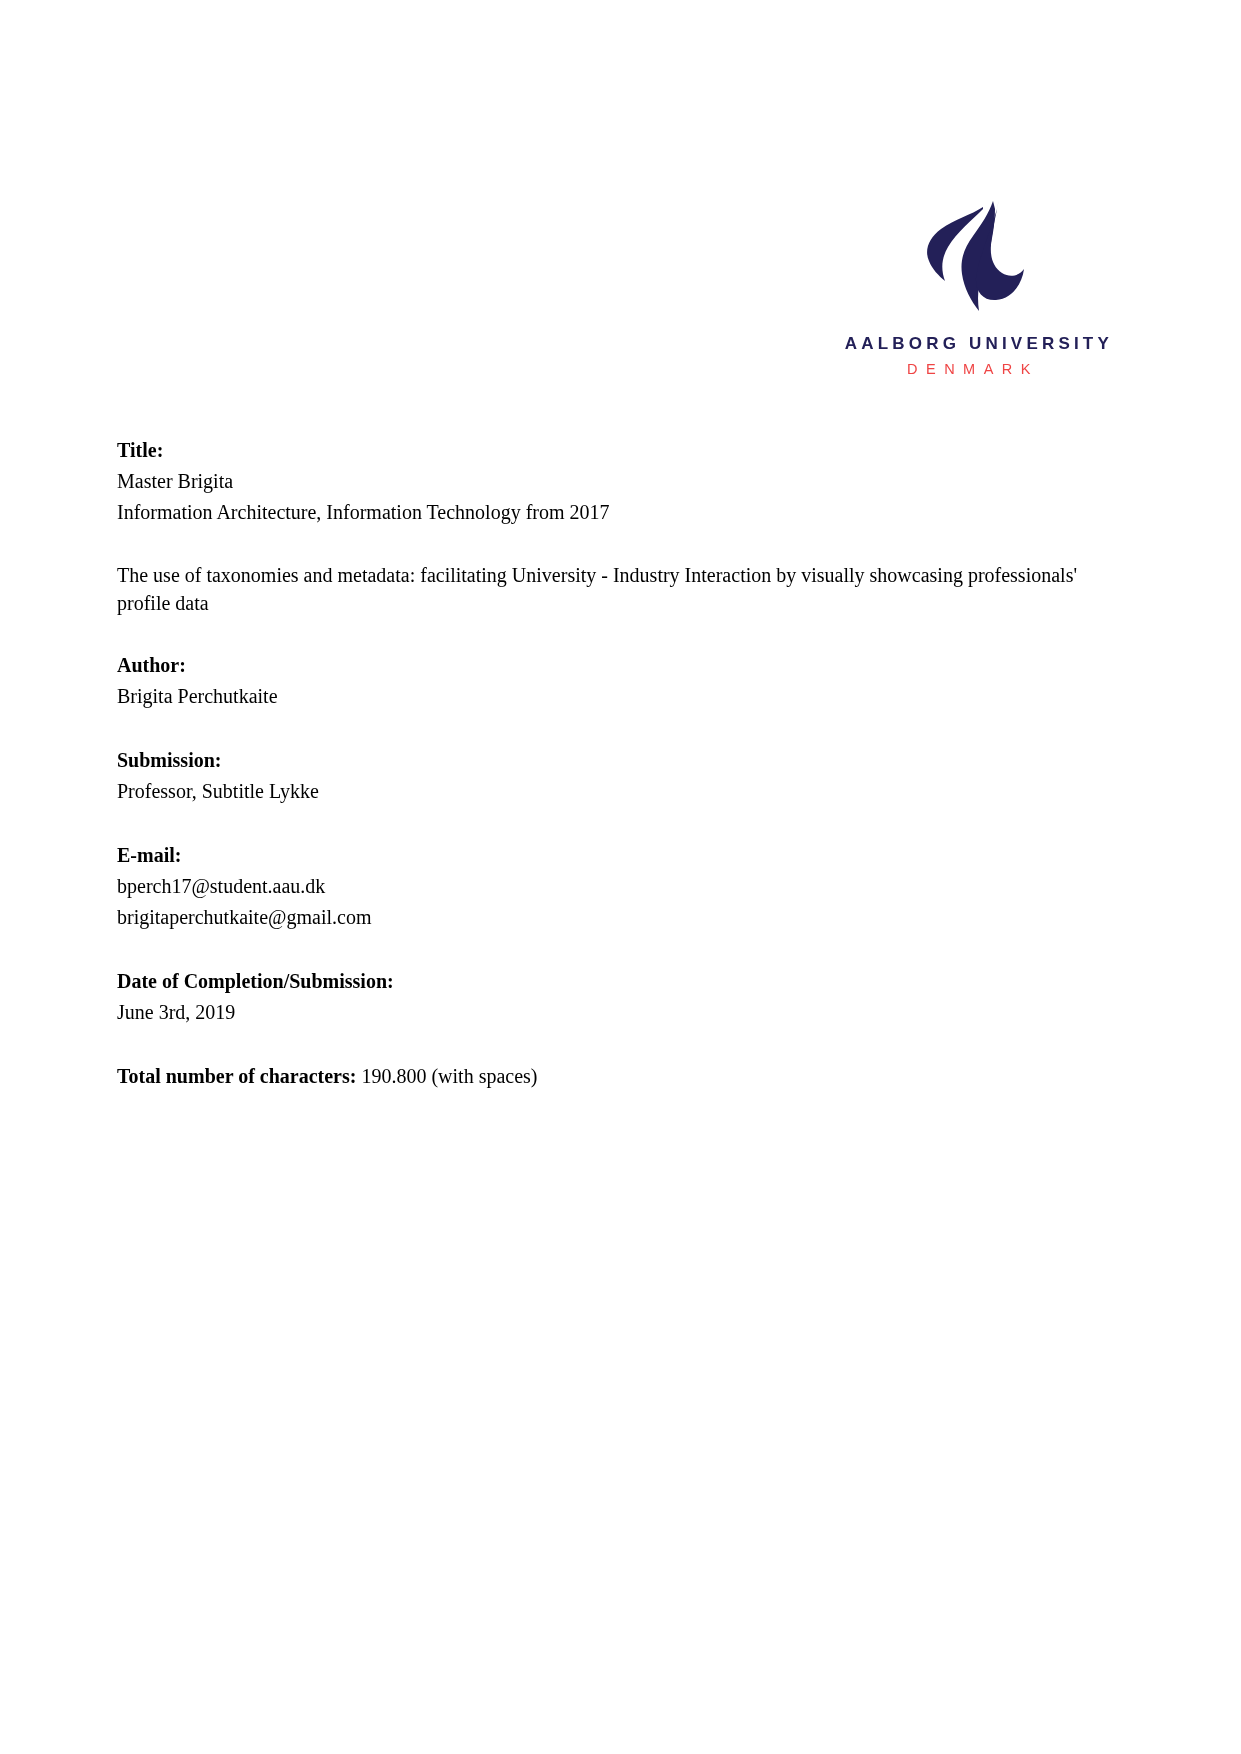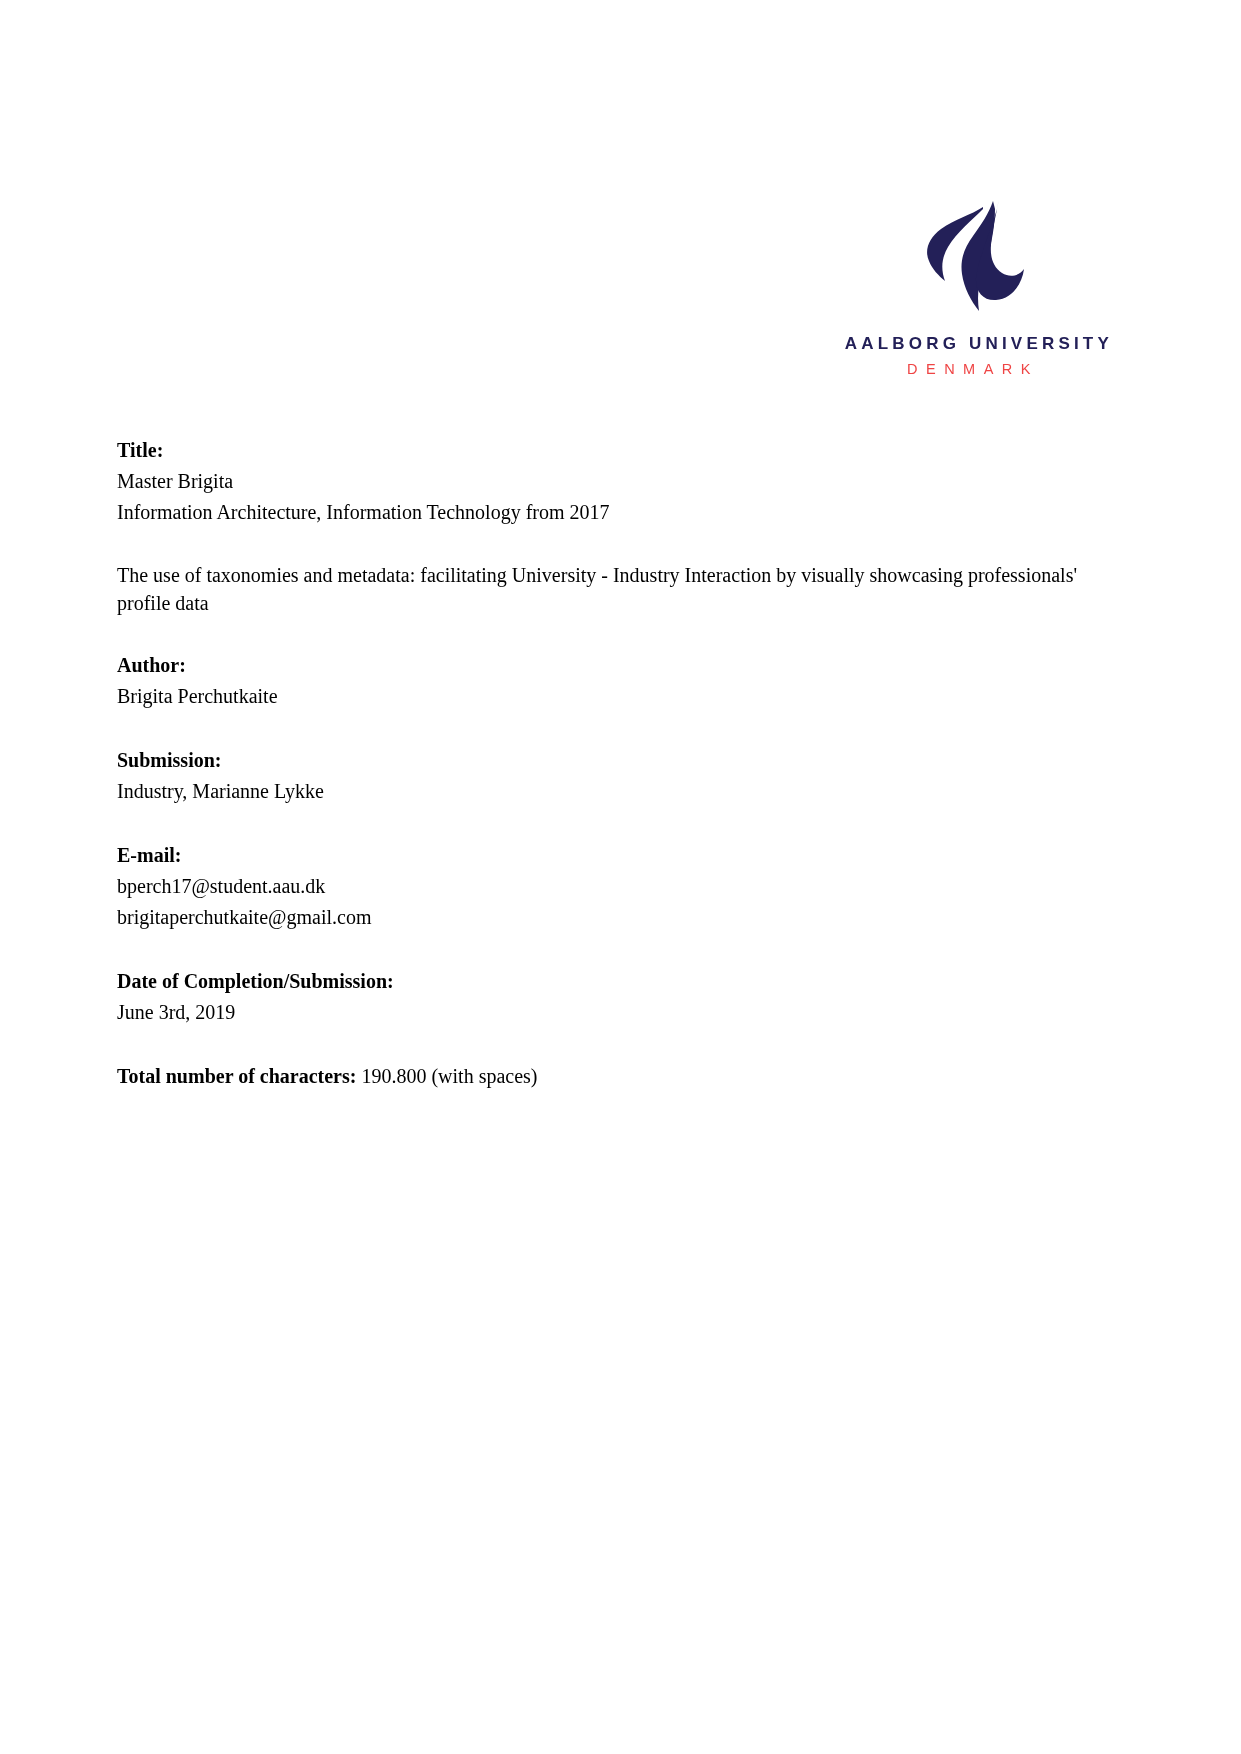--- a/index.html
+++ b/index.html
@@ -104,21 +104,21 @@
     <p class="subtitle-body">The use of taxonomies and metadata: facilitating University - Industry Interaction by visually showcasing professionals' profile data</p>
   </div>
 
   <div class="block">
     <p class="label">Author:</p>
     <p>Brigita Perchutkaite</p>
   </div>
 
   <div class="block">
     <p class="label">Submission:</p>
-    <p>Industry, Marianne Lykke</p>
+    <p>Professor, Subtitle Lykke</p>
   </div>
 
   <div class="block">
     <p class="label">E-mail:</p>
     <p>bperch17@student.aau.dk</p>
     <p>brigitaperchutkaite@gmail.com</p>
   </div>
 
   <div class="block">
     <p class="label">Date of Completion/Submission:</p>

